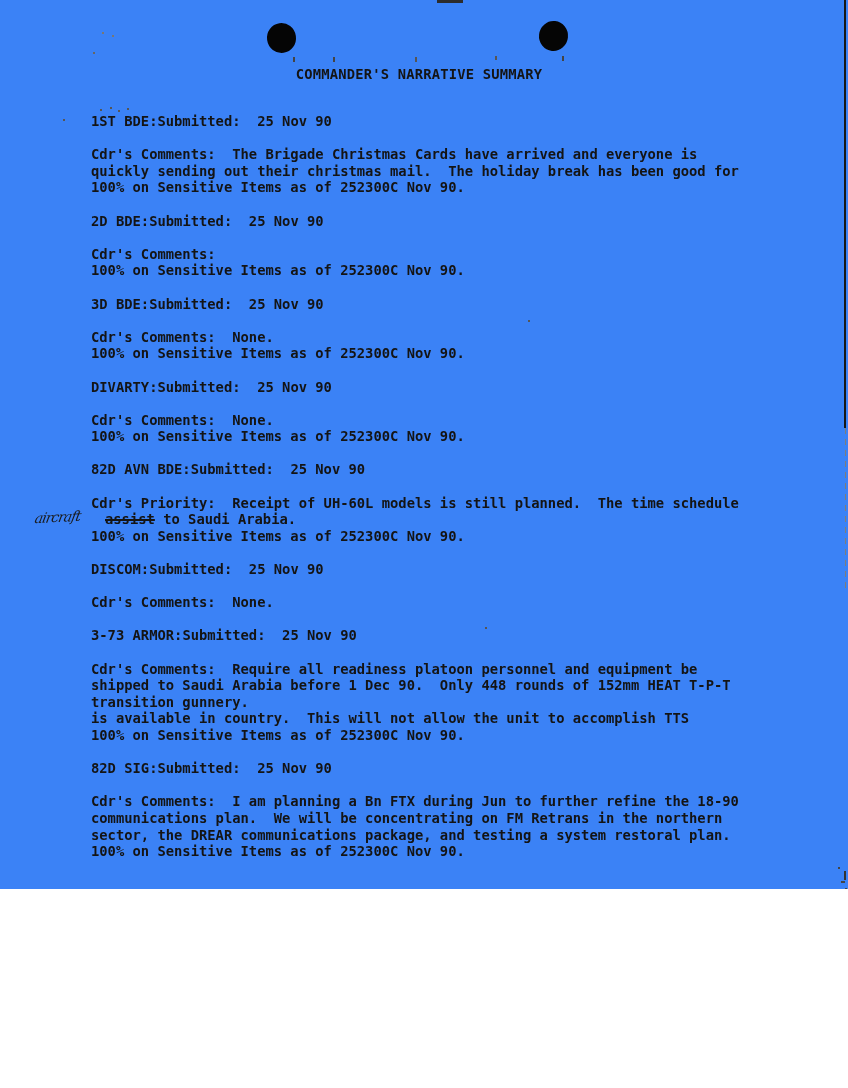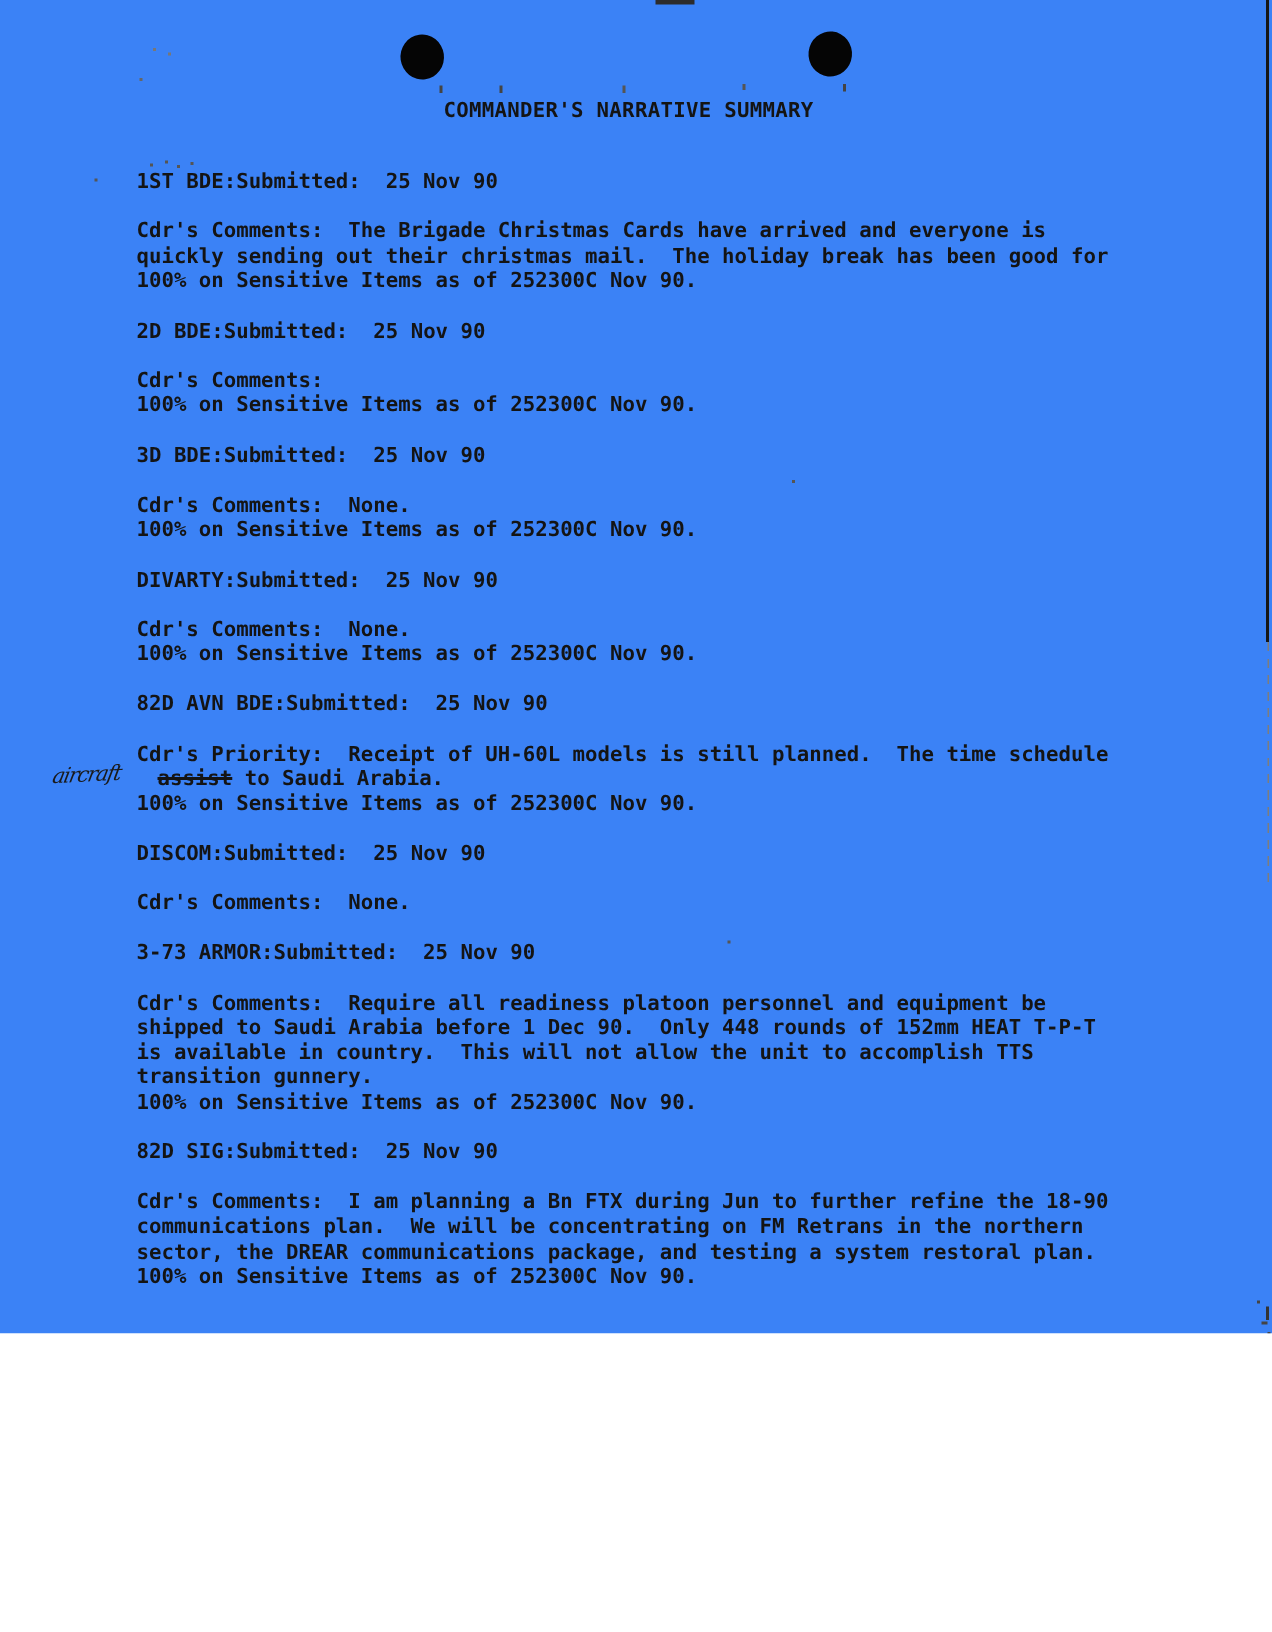--- a/index.html
+++ b/index.html
@@ -147,22 +147,22 @@
   </div>
 
   <div class="section">
     <div class="section-header">
       <span>3-73 ARMOR:</span>
       <span><span>Submitted:</span>  <span>25 Nov 90</span></span>
     </div>
     <div class="section-body">
           <div class="line">Cdr's Comments:  Require all readiness platoon personnel and equipment be</div>
           <div class="line">shipped to Saudi Arabia before 1 Dec 90.  Only 448 rounds of 152mm HEAT T-P-T</div>
+          <div class="line">transition gunnery.</div>
           <div class="line">is available in country.  This will not allow the unit to accomplish TTS</div>
-          <div class="line">transition gunnery.</div>
           <div class="line">100% on Sensitive Items as of 252300C Nov 90.</div>
         </div>
   </div>
 
   <div class="section">
     <div class="section-header">
       <span>82D SIG:</span>
       <span><span>Submitted:</span>  <span>25 Nov 90</span></span>
     </div>
     <div class="section-body">

